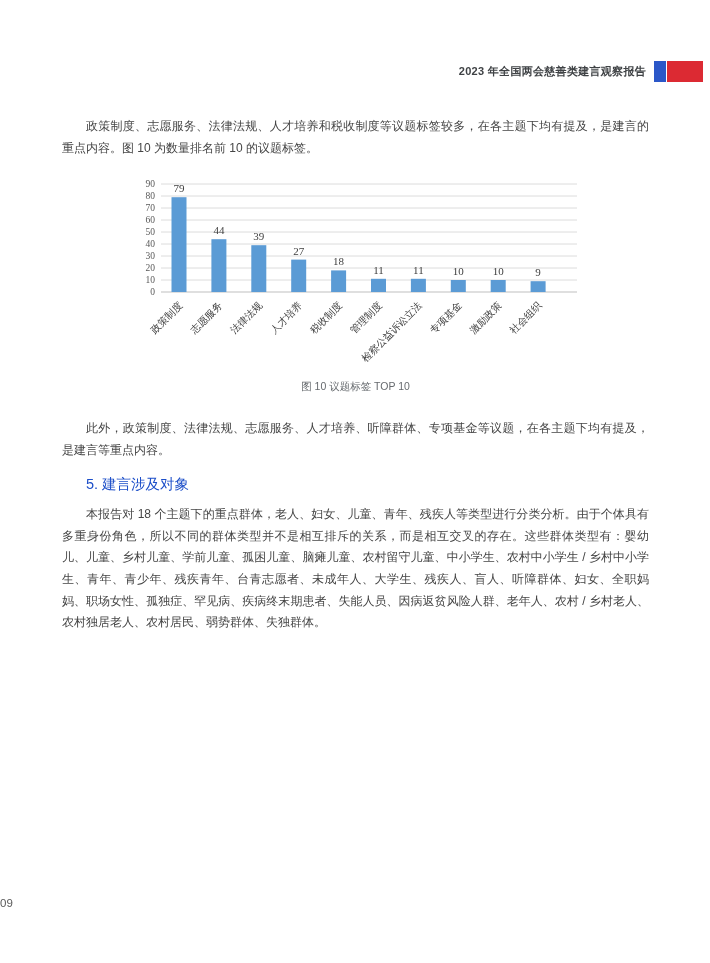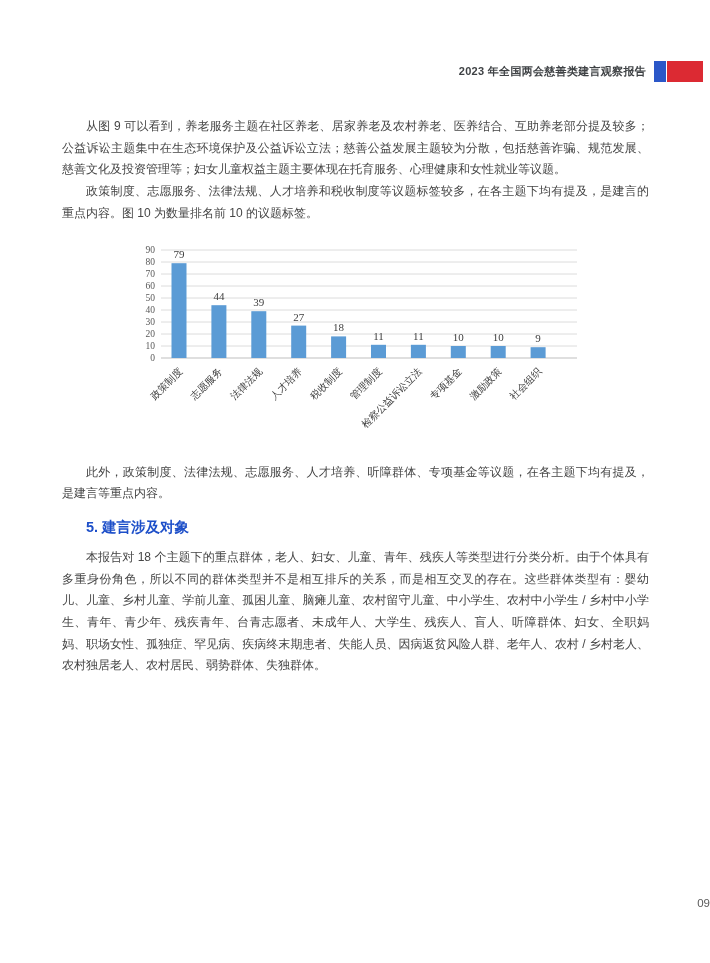--- a/index.html
+++ b/index.html
@@ -46,45 +46,44 @@
     font-size:10.5px;color:#666a6e;
     text-indent:0;
   }
   svg text.tick{font-family:"Liberation Serif","DejaVu Serif",serif;font-size:9.5px;fill:#595959;}
   svg text.val{font-family:"Liberation Serif","DejaVu Serif",serif;font-size:11px;fill:#404040;}
   svg text.cat{font-family:"Liberation Sans","DejaVu Sans",sans-serif;font-size:10px;fill:#404040;}
   
   h2.sec{
     margin:13px 0 10px 0;
     padding-left:24px;
-    font-size:14.5px;font-weight:bold;
+    font-size:14.5px;font-weight:normal;
     color:#1D4FC9;
   }
   
   .ftr{
     position:absolute;left:0;right:0;top:897px;
-    text-align:right;
+    text-align:left;
     font-size:11.5px;color:#595959;
   }
 </style>
 </head>
 <body>
 
 <div class="page">
 
   <div class="hdr">
     <span class="hdr-title">2023 年全国两会慈善类建言观察报告</span>
     <span class="flag">
       <span class="flag-blue"></span>
       <span class="flag-red"></span>
     </span>
   </div>
 
   <div class="content">
-    <p class="body">从图 9 可以看到，养老服务主题在社区养老、居家养老及农村养老、医养结合、互助养老部分提及较多；公益诉讼主题集中在生态环境保护及公益诉讼立法；慈善公益发展主题较为分散，包括慈善诈骗、规范发展、慈善文化及投资管理等；妇女儿童权益主题主要体现在托育服务、心理健康和女性就业等议题。</p>
     <p class="body">政策制度、志愿服务、法律法规、人才培养和税收制度等议题标签较多，在各主题下均有提及，是建言的重点内容。图 10 为数量排名前 10 的议题标签。</p>
 
     <figure class="fig">
       <div class="chart-wrap" id="chart"><svg viewBox="0 0 450 198" width="450" height="198">
             <line x1="30" x2="446" y1="118" y2="118" stroke="#BFBFBF" stroke-width="1"></line>
             <text x="24" y="121" text-anchor="end" class="tick">0</text>
             <line x1="30" x2="446" y1="106" y2="106" stroke="#DCDCDC" stroke-width="1"></line>
             <text x="24" y="109" text-anchor="end" class="tick">10</text>
             <line x1="30" x2="446" y1="94" y2="94" stroke="#DCDCDC" stroke-width="1"></line>
             <text x="24" y="97" text-anchor="end" class="tick">20</text>
@@ -126,20 +125,21 @@
             <rect x="319.8" y="106" width="15" height="12" fill="#5B9BD5"></rect>
             <text x="327.3" y="101" text-anchor="middle" class="val">10</text>
             <text x="331.3" y="132" text-anchor="end" class="cat" transform="rotate(-45 331.3 132)">专项基金</text>
             <rect x="359.7" y="106" width="15" height="12" fill="#5B9BD5"></rect>
             <text x="367.2" y="101" text-anchor="middle" class="val">10</text>
             <text x="371.2" y="132" text-anchor="end" class="cat" transform="rotate(-45 371.2 132)">激励政策</text>
             <rect x="399.59999999999997" y="107.2" width="15" height="10.8" fill="#5B9BD5"></rect>
             <text x="407.09999999999997" y="102.2" text-anchor="middle" class="val">9</text>
             <text x="411.09999999999997" y="132" text-anchor="end" class="cat" transform="rotate(-45 411.09999999999997 132)">社会组织</text>
           </svg></div>
+      <figcaption>图 10 议题标签 TOP 10</figcaption>
     </figure>
 
     <p class="body">此外，政策制度、法律法规、志愿服务、人才培养、听障群体、专项基金等议题，在各主题下均有提及，是建言等重点内容。</p>
 
     <h2 class="sec">5. 建言涉及对象</h2>
 
     <p class="body">本报告对 18 个主题下的重点群体，老人、妇女、儿童、青年、残疾人等类型进行分类分析。由于个体具有多重身份角色，所以不同的群体类型并不是相互排斥的关系，而是相互交叉的存在。这些群体类型有：婴幼儿、儿童、乡村儿童、学前儿童、孤困儿童、脑瘫儿童、农村留守儿童、中小学生、农村中小学生 / 乡村中小学生、青年、青少年、残疾青年、台青志愿者、未成年人、大学生、残疾人、盲人、听障群体、妇女、全职妈妈、职场女性、孤独症、罕见病、疾病终末期患者、失能人员、因病返贫风险人群、老年人、农村 / 乡村老人、农村独居老人、农村居民、弱势群体、失独群体。</p>
   </div>
 
   <div class="ftr">

